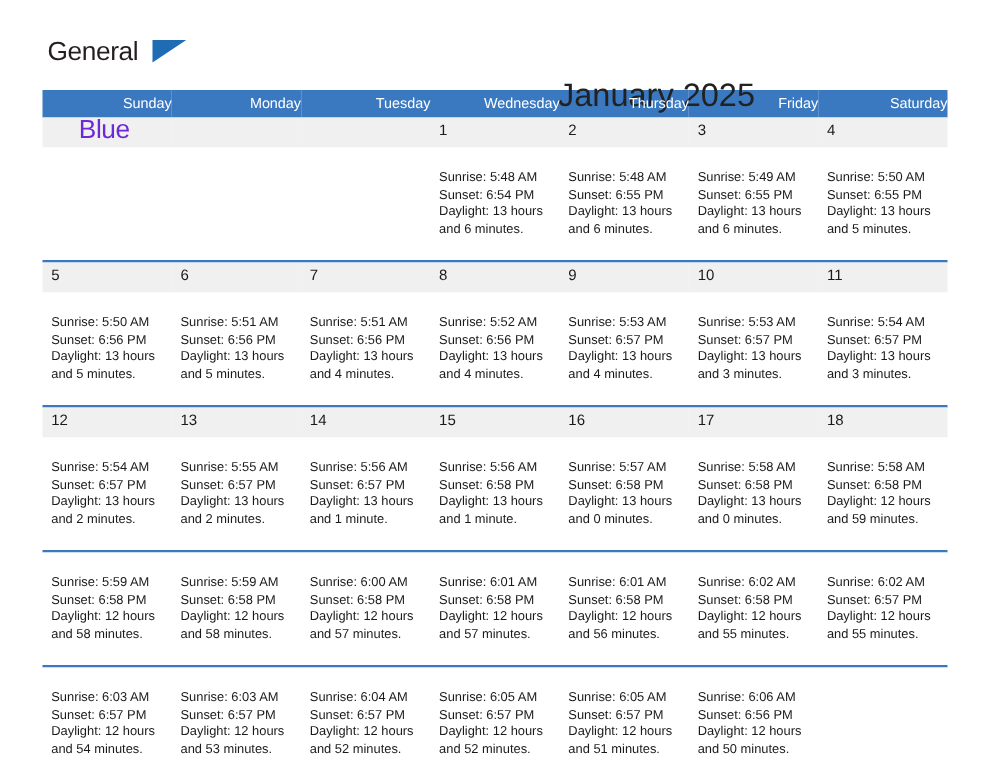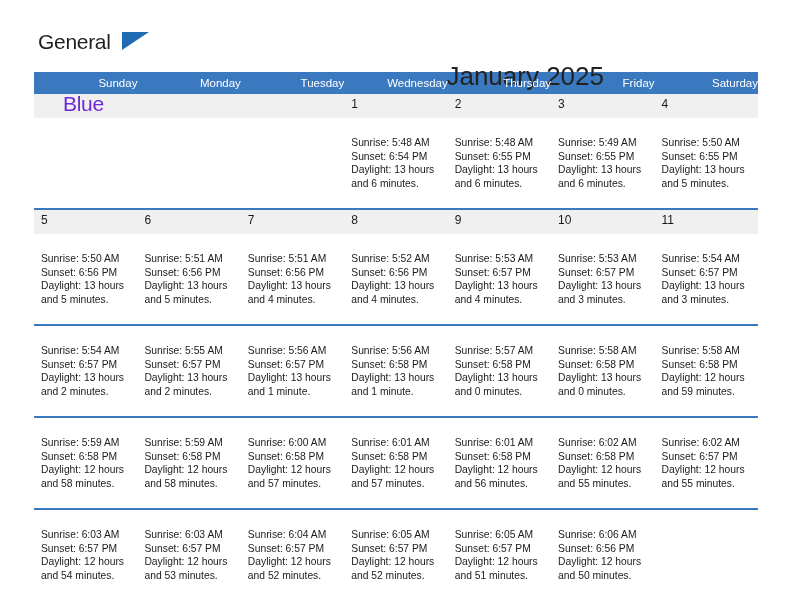--- a/index.html
+++ b/index.html
@@ -258,20 +258,29 @@
           <td>
             <span class="info-line">Sunrise: 5:54 AM</span>
             <span class="info-line">Sunset: 6:57 PM</span>
             <span class="daylight-line">Daylight: 13 hours</span>
             <span class="daylight-line">and 3 minutes.</span>
           </td>
         </tr>
         <tr class="week-sep">
           <td colspan="7"></td>
         </tr>
+        <tr class="daynum-row">
+          <td>12</td>
+          <td>13</td>
+          <td>14</td>
+          <td>15</td>
+          <td>16</td>
+          <td>17</td>
+          <td>18</td>
+        </tr>
         <tr class="info-row">
           <td>
             <span class="info-line">Sunrise: 5:54 AM</span>
             <span class="info-line">Sunset: 6:57 PM</span>
             <span class="daylight-line">Daylight: 13 hours</span>
             <span class="daylight-line">and 2 minutes.</span>
           </td>
           <td>
             <span class="info-line">Sunrise: 5:55 AM</span>
             <span class="info-line">Sunset: 6:57 PM</span>

